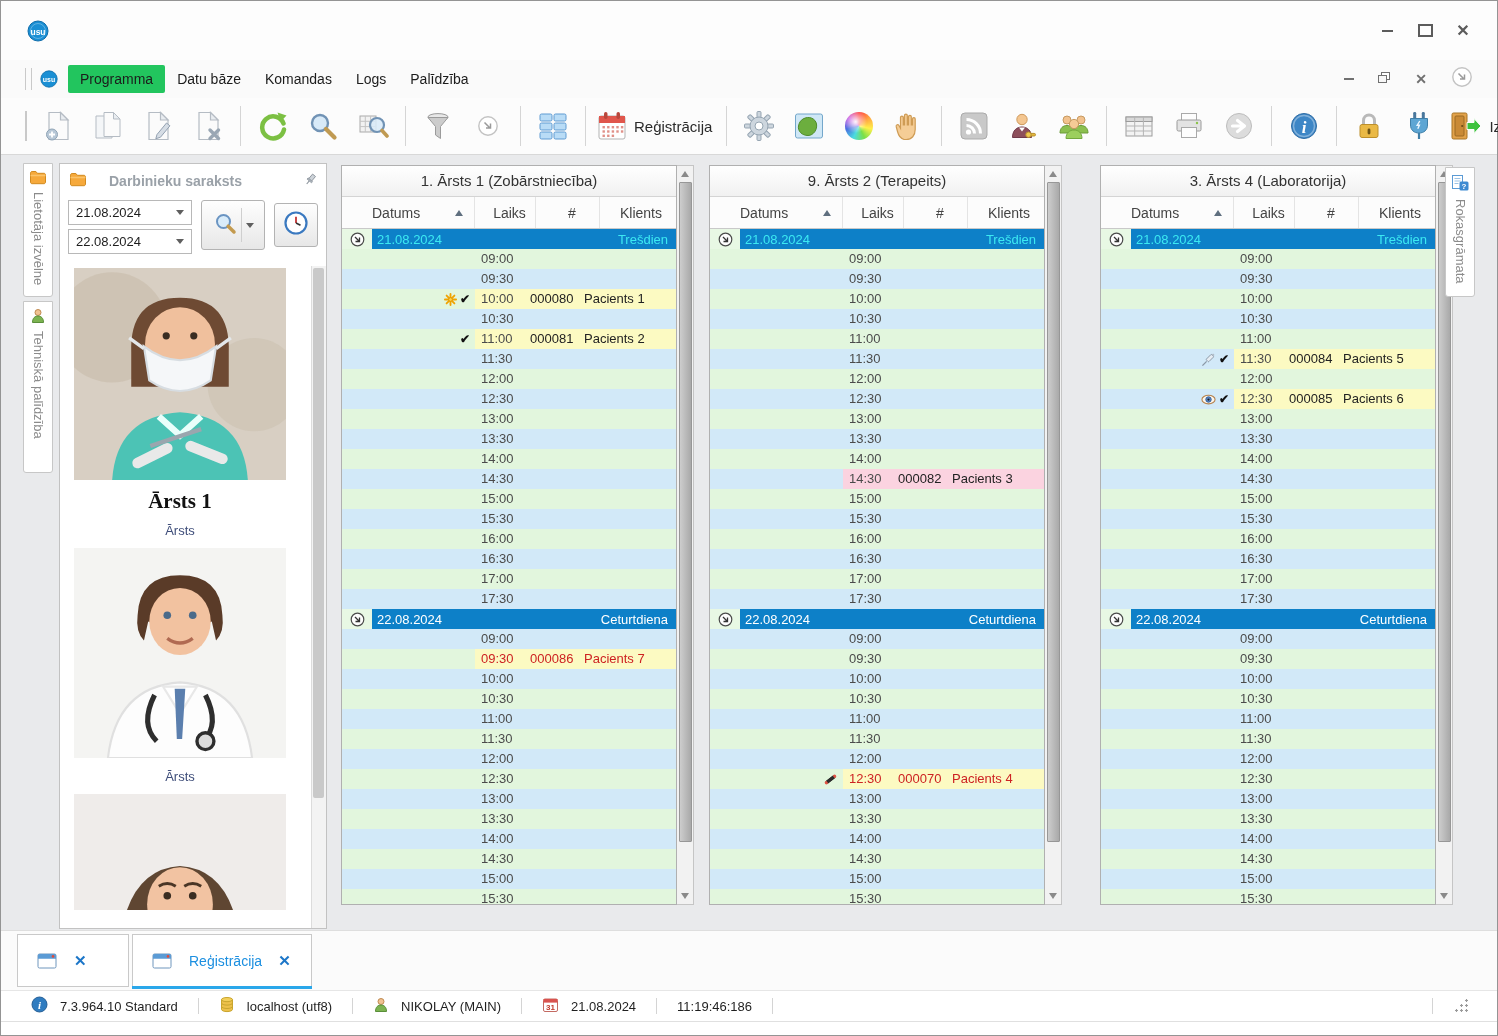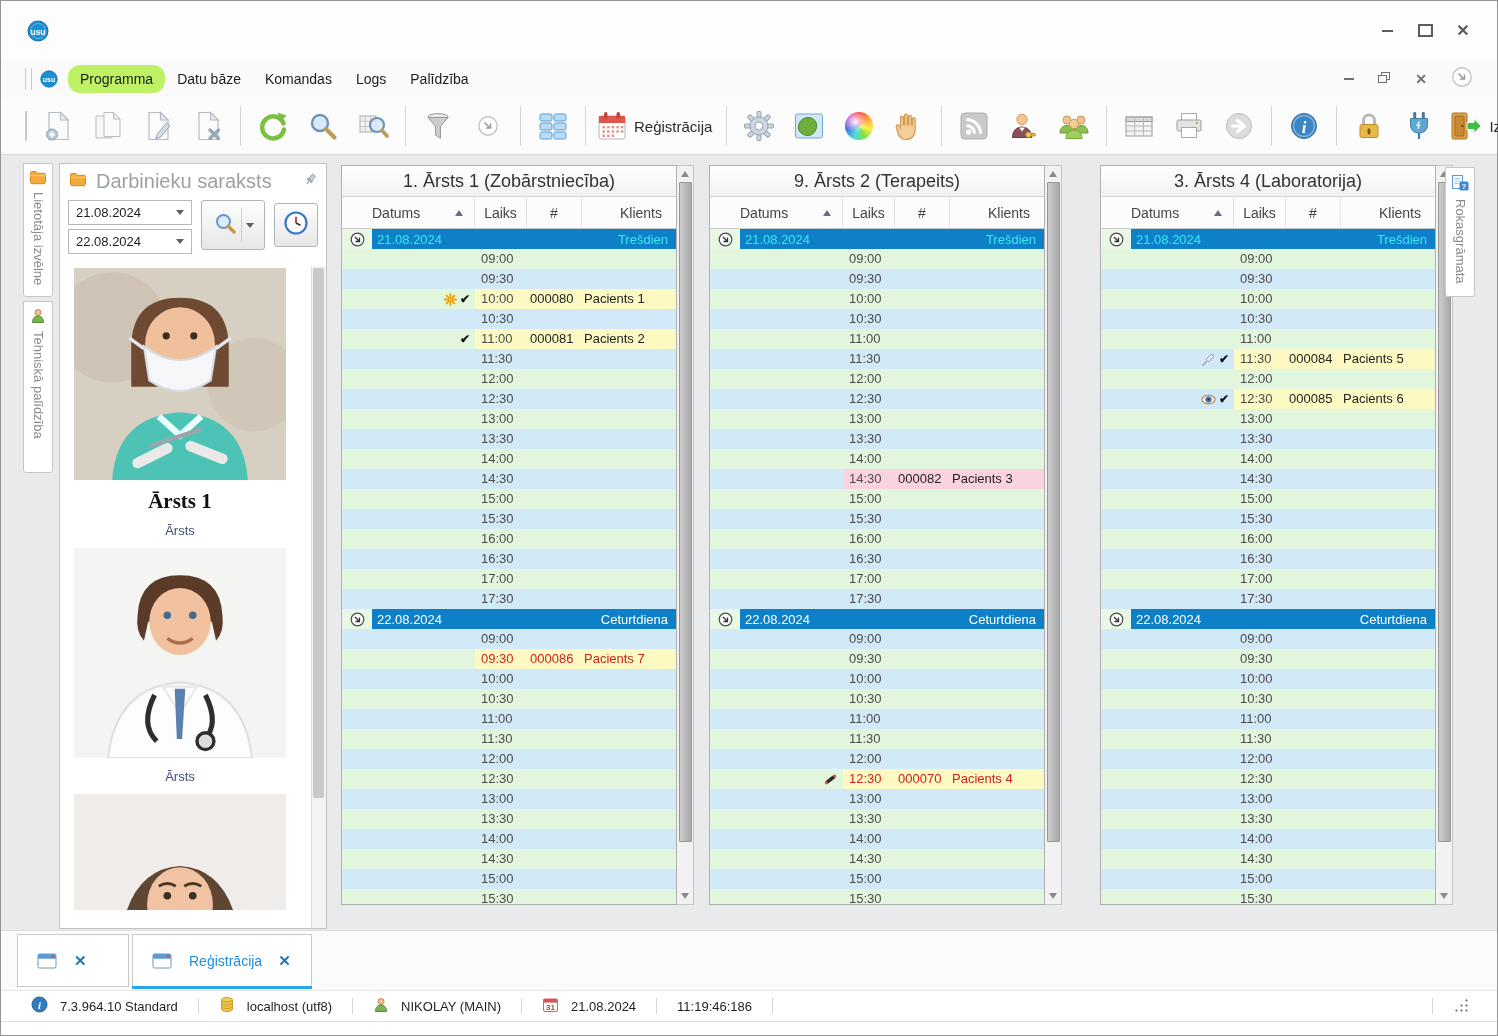--- a/index.html
+++ b/index.html
@@ -16,21 +16,21 @@
   .wc{width:16px;height:14px;display:flex;align-items:center;justify-content:center;color:#5c5c5c;cursor:default;}
   .wc .min{width:11px;height:2px;background:#5c5c5c;}
   .wc .max{width:11px;height:9px;border:2px solid #5c5c5c;}
   .wc.close{font-size:16px;font-weight:bold;color:#5c5c5c;}
 
   
   .menubar{position:absolute;left:1px;top:60px;right:1px;height:38px;background:#fafafa;display:flex;align-items:center;}
   .drag-handle{width:5px;height:22px;border-left:1px solid #c9c9c9;border-right:1px solid #c9c9c9;margin:0 8px 0 24px;}
   .menu-logo{margin-right:10px;display:flex;}
   .menu-item{padding:6px 12px;font-size:14px;color:#1c1c1c;border-radius:2px;cursor:default;}
-  .menu-item.active{background:#bef264;border-radius:12px;}
+  .menu-item.active{background:#22c55e;}
   .menu-right{margin-left:auto;margin-right:24px;display:flex;align-items:center;gap:24px;color:#6e6e6e;}
   .mr-min{width:10px;height:2px;background:#707070;}
   .mr-close{font-size:14px;font-weight:bold;color:#707070;}
 
   
   .toolbar{position:absolute;left:1px;top:98px;right:1px;height:57px;background:#fcfcfc;
            border-bottom:1px solid #d8d8d8;display:flex;align-items:center;box-sizing:border-box;}
   .toolbar .drag-handle{margin:0 6px 0 24px;height:30px;}
   .tb-sep{width:1px;height:40px;background:#d5d5d5;margin:0 7px;flex:none;}
   .tb-btn{height:44px;min-width:44px;display:flex;align-items:center;justify-content:center;gap:6px;
@@ -43,21 +43,21 @@
   
   .workspace{position:absolute;left:1px;top:155px;right:1px;height:775px;background:#e9eaec;}
   .vtab{position:absolute;width:30px;background:#fff;border:1px solid #c7c7c7;border-radius:0 0 3px 3px;
         display:flex;flex-direction:column;align-items:center;padding:6px 0;gap:7px;box-sizing:border-box;}
   .vtab-label{writing-mode:vertical-rl;font-size:13px;color:#8b8b8b;white-space:nowrap;}
 
   
   .emp-panel{position:absolute;left:58px;top:8px;width:268px;height:766px;background:#fff;
              border:1px solid #c2c2c2;box-sizing:border-box;display:flex;flex-direction:column;}
   .panel-header{height:34px;display:flex;align-items:center;gap:9px;padding:0 9px;flex:none;}
-  .panel-title{font-size:20px;font-weight:normal;color:#9aa1a8;flex:1;}
+  .panel-title{font-size:14px;font-weight:bold;color:#9aa1a8;flex:1;margin-left:13px;}
   .panel-controls{height:64px;display:flex;align-items:flex-start;gap:9px;padding:2px 8px;flex:none;}
   .date-col{display:flex;flex-direction:column;gap:4px;}
   .date-select{width:124px;height:25px;border:1px solid #b8b8b8;background:#fff;display:flex;align-items:center;
                justify-content:space-between;padding:0 7px;font-size:13px;color:#1d1d1d;box-sizing:border-box;}
   .caret{width:0;height:0;border-left:4px solid transparent;border-right:4px solid transparent;border-top:5px solid #5f5f5f;}
   .btn{border:1px solid #b3b3b3;border-radius:3px;background:linear-gradient(#fefefe,#e7e7e7);
        display:flex;align-items:center;justify-content:center;}
   .btn-search{width:66px;height:48px;}
   .btn-search .split{width:1px;height:34px;background:#cfcfcf;margin:0 4px;}
   .btn-clock{width:44px;height:42px;margin-top:3px;}
@@ -69,24 +69,24 @@
   .emp-photo.cut{height:116px;}
   .emp-photo svg{display:block;}
   .emp-name{font-family:"Liberation Serif",serif;font-weight:bold;font-size:21px;color:#111;margin-top:9px;}
   .emp-role{font-size:13px;color:#3f4e7a;margin:9px 0 10px;}
 
   
   #columns{position:absolute;left:340px;top:10px;height:740px;}
   .sched-col{position:absolute;top:0;height:740px;display:flex;}
   .sched-table{width:336px;background:#fff;border:1px solid #b0b0b0;box-sizing:border-box;
                display:flex;flex-direction:column;overflow:hidden;}
-  .sched-title{height:30px;line-height:30px;text-align:center;font-size:18px;color:#333;
+  .sched-title{height:30px;line-height:30px;text-align:center;font-size:15px;color:#333;
                background:linear-gradient(#ffffff,#f1f1f1);border-bottom:1px solid #d4d4d4;flex:none;}
   .sched-head{height:32px;display:flex;align-items:center;background:#fcfcfc;border-bottom:1px solid #c9c9c9;
-              font-size:14px;color:#444;flex:none;box-sizing:border-box;}
+              font-size:14px;color:#444;flex:none;box-sizing:border-box;gap:9px;}
   .hc{height:100%;display:flex;align-items:center;box-sizing:border-box;border-right:1px solid #e4e4e4;}
   .hc-dat{width:133px;padding-left:30px;position:relative;}
   .hc-laik{width:52px;justify-content:center;}
   .hc-num{width:55px;justify-content:center;}
   .hc-kli{flex:1;justify-content:flex-end;padding-right:14px;border-right:none;}
   .sort-arrow{position:absolute;right:11px;top:13px;width:0;height:0;
               border-left:4px solid transparent;border-right:4px solid transparent;border-bottom:6px solid #5f6f7f;}
   .sched-body{flex:1;overflow:hidden;font-size:13px;}
   .grow{height:20px;display:flex;}
   .g-gutter{width:30px;display:flex;align-items:center;justify-content:center;background:#e8f8e4;flex:none;}

